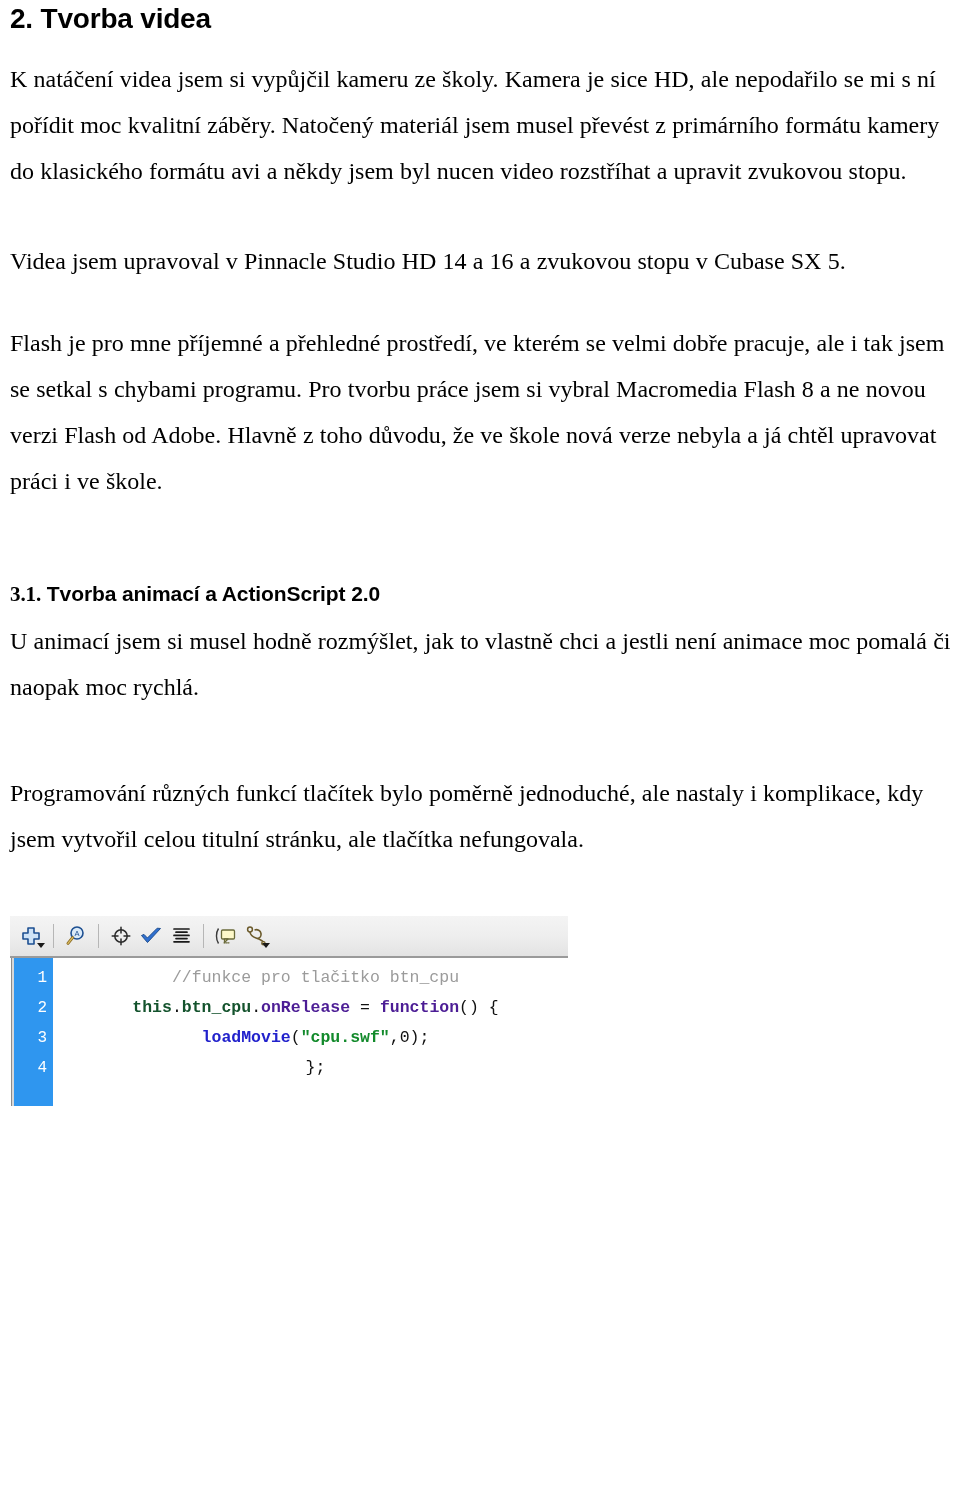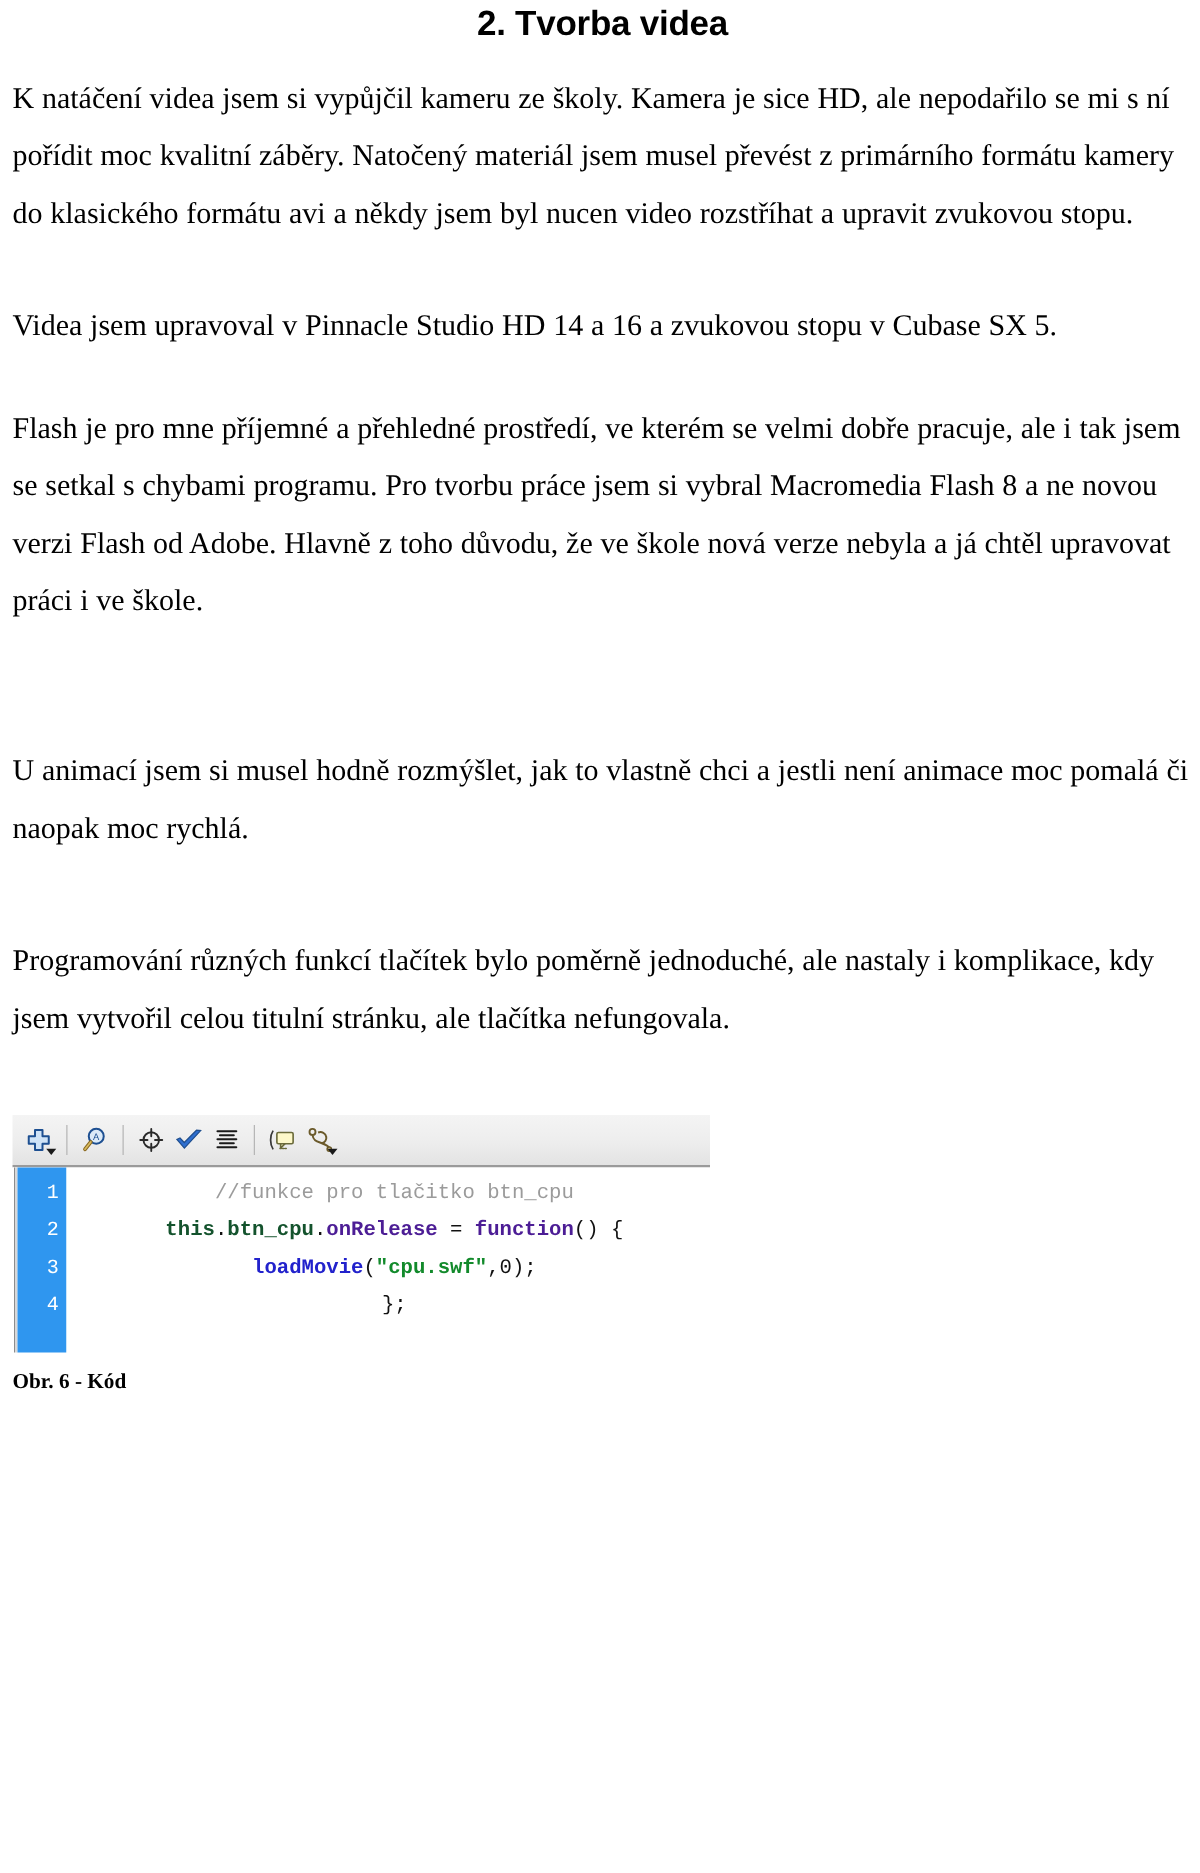--- a/index.html
+++ b/index.html
@@ -22,21 +22,20 @@
     padding: 0 6px 0 10px;
   }
 
   h1.doc-h1 {
     font-family: "Liberation Sans", "DejaVu Sans", sans-serif;
     font-weight: bold;
     font-size: 28px;
     line-height: 1.08;
     margin: 4px 0 0 0;
     letter-spacing: -0.2px;
-    text-align: center;
   }
   h2.doc-h2 {
     font-family: "Liberation Sans", "DejaVu Sans", sans-serif;
     font-weight: bold;
     font-size: 28px;
     line-height: 1.08;
     margin: 0;
     letter-spacing: -0.2px;
   }
   h3.doc-h3 {
@@ -179,20 +178,21 @@
 
   <div class="sp-18"></div>
 
   <p class="body-par">Flash je pro mne příjemné a přehledné prostředí, ve kterém se velmi dobře pracuje, ale i tak jsem se setkal s chybami programu. Pro tvorbu práce jsem si vybral Macromedia Flash 8 a ne novou verzi Flash od Adobe. Hlavně z toho důvodu, že ve škole nová verze nebyla a já chtěl upravovat práci i ve škole.</p>
 
   <div class="sp-44"></div>
 
 
   <div class="sp-34"></div>
 
+  <h3 class="doc-h3"><span class="num">3.1.</span> <span>Tvorba animací a ActionScript 2.0</span></h3>
 
   <div class="sp-12"></div>
 
   <p class="body-par">U animací jsem si musel hodně rozmýšlet, jak to vlastně chci a jestli není animace moc pomalá či naopak moc rychlá.</p>
 
   <div class="sp-60"></div>
 
   <p class="body-par">Programování různých funkcí tlačítek bylo poměrně jednoduché, ale nastaly i komplikace, kdy jsem vytvořil celou titulní stránku, ale tlačítka nefungovala.</p>
 
   <div class="sp-44"></div>
@@ -273,16 +273,15 @@
           <div>2</div>
           <div>3</div>
           <div>4</div>
         </div>
 
         <div class="code" id="code-area"><div><span class="tok-comment">//funkce pro tlačitko btn_cpu</span></div><div><span class="tok-ident">this</span><span class="tok-punct">.</span><span class="tok-ident">btn_cpu</span><span class="tok-punct">.</span><span class="tok-kw">onRelease</span><span class="tok-punct"> = </span><span class="tok-kw">function</span><span class="tok-punct">() {</span></div><div><span class="tok-fn">loadMovie</span><span class="tok-punct">(</span><span class="tok-str">"cpu.swf"</span><span class="tok-punct">,</span><span class="tok-num">0</span><span class="tok-punct">);</span></div><div><span class="tok-punct">};</span></div></div>
       </div>
 
     </div>
 
-    <div class="fig-caption">Obr. 6 - Kód</div>
   </div>
 
 </div>
 
 </body></html>

